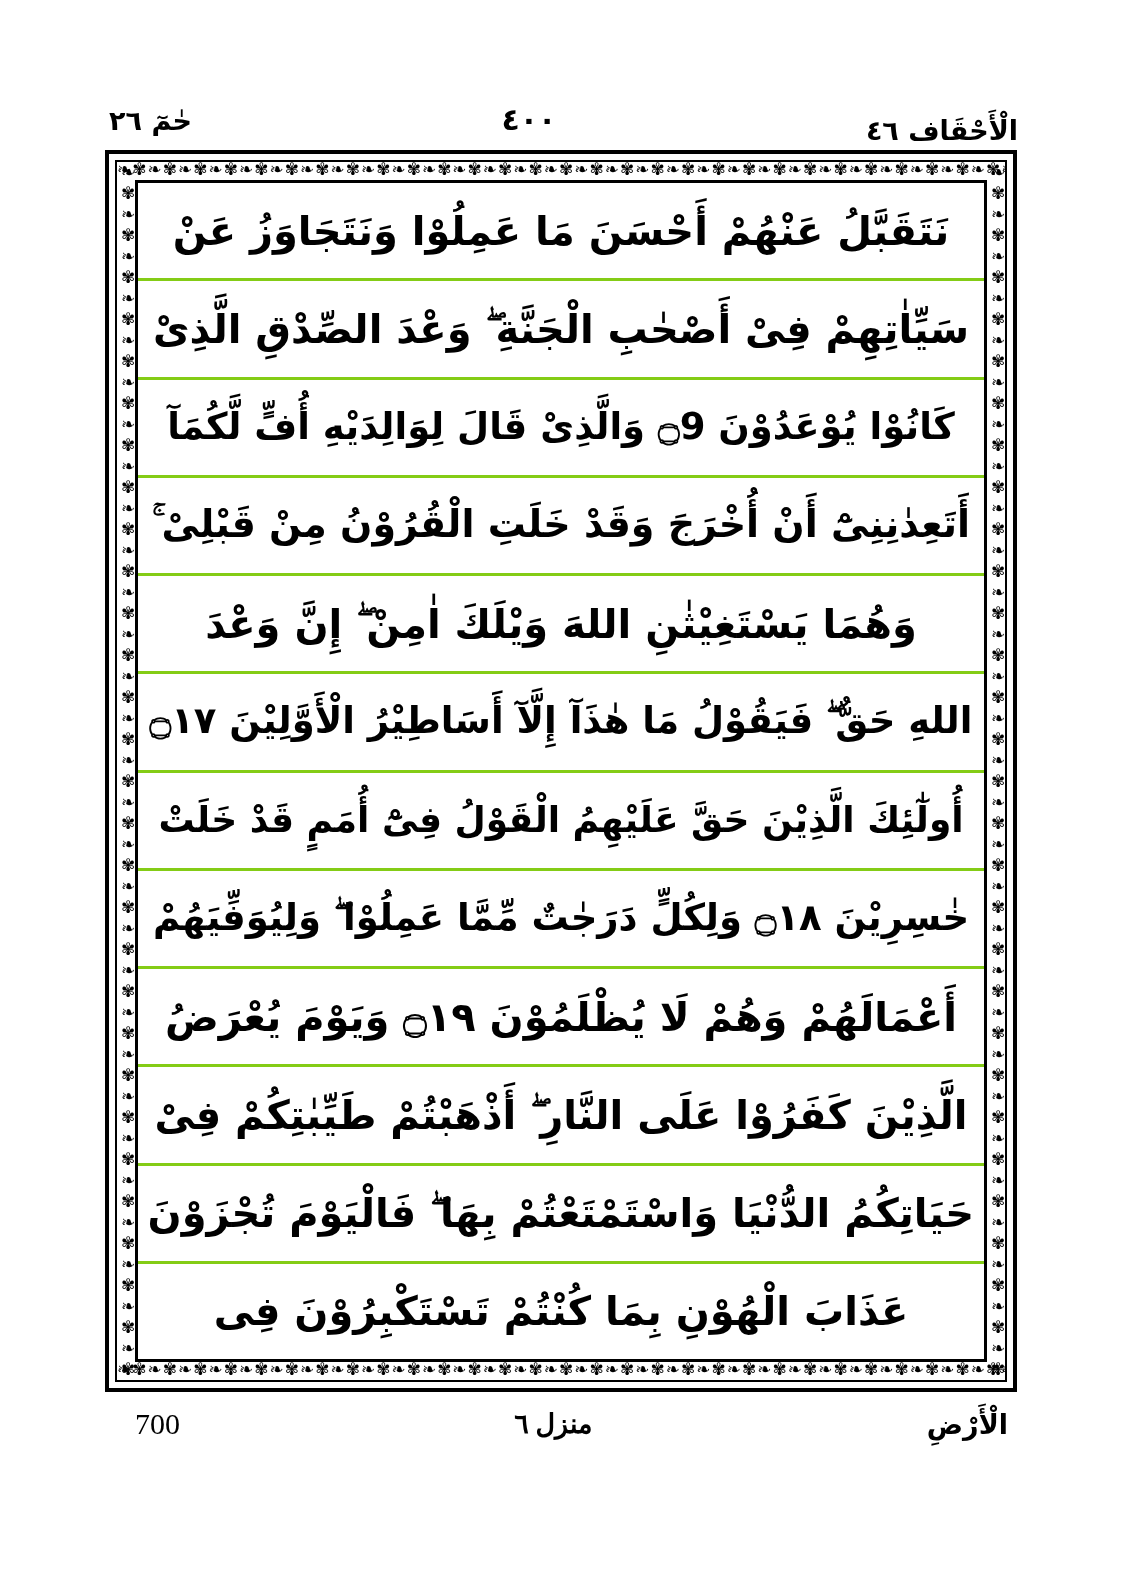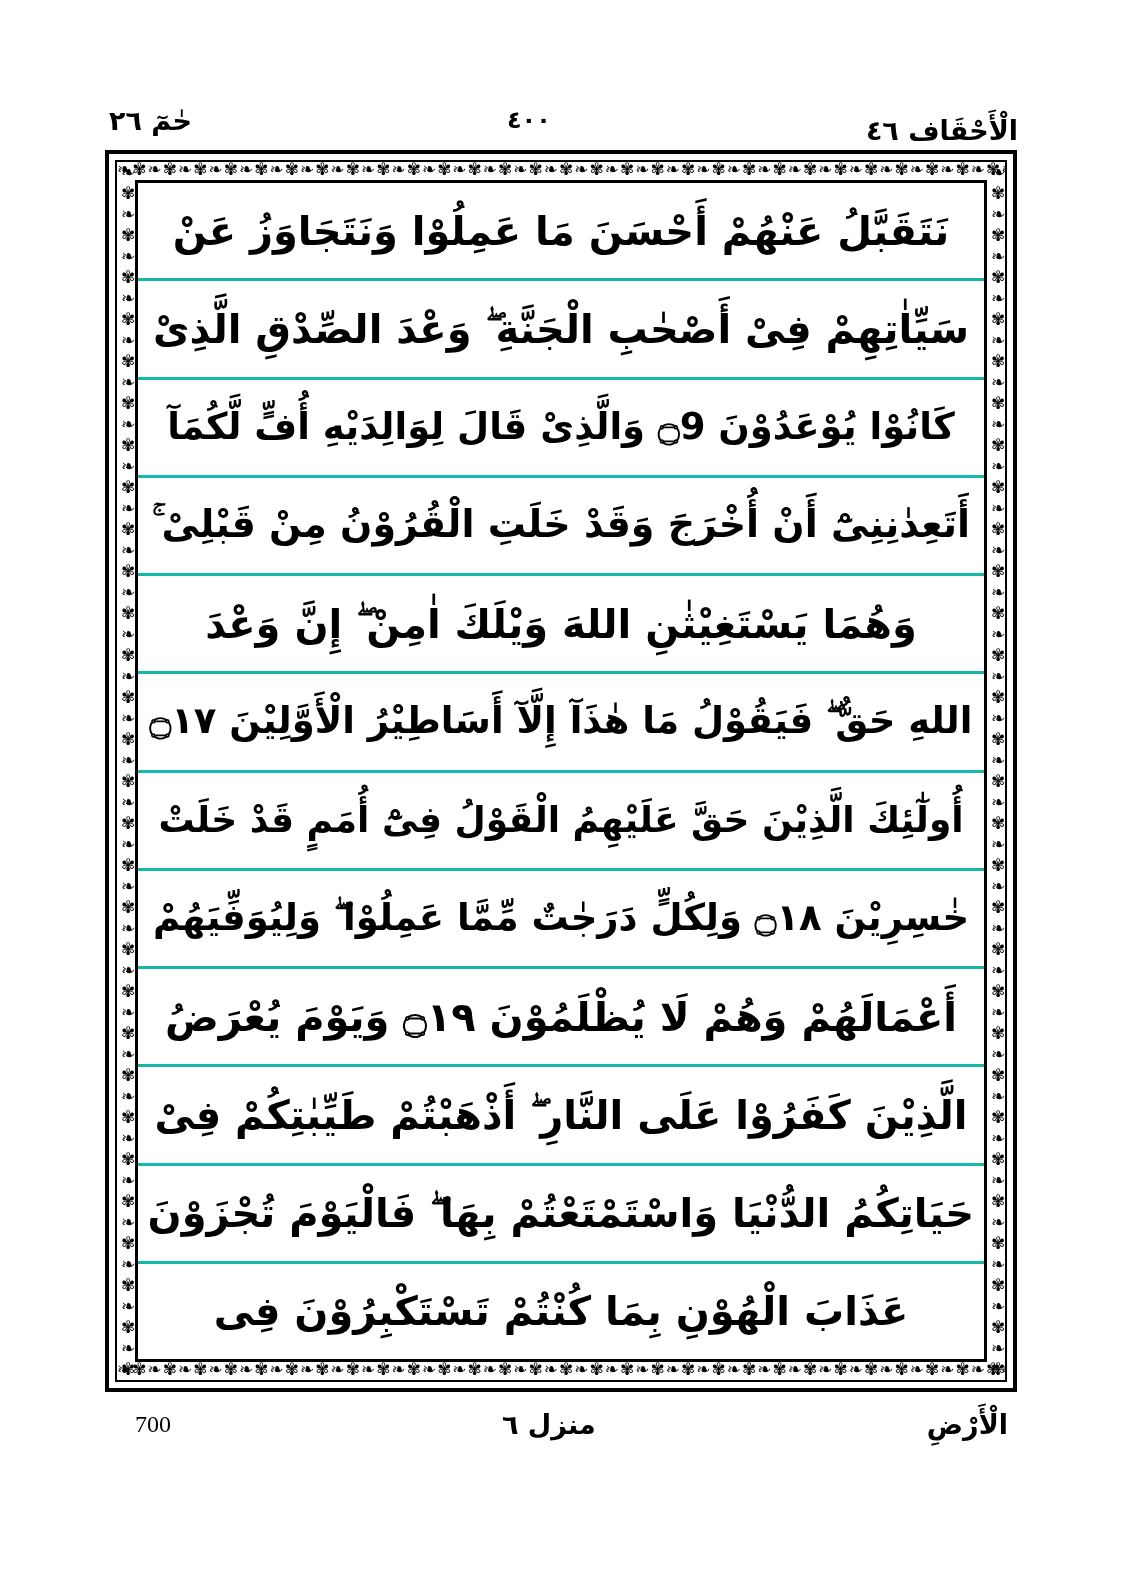--- a/index.html
+++ b/index.html
@@ -38,21 +38,21 @@
   }
   .header-item {
     font-family: "DejaVu Sans", sans-serif;
     font-size: 27px;
     line-height: 1;
     letter-spacing: 0px;
     white-space: nowrap;
     font-weight: 700;
   }
   .header-center {
-    font-size: 24px;
+    font-size: 30px;
     font-weight: 700;
     letter-spacing: 2px;
   }
   .header-right { margin-right: 2px; margin-top: 21px; }
   .header-left  { margin-left: 4px; }
 
   
   .frame-outer {
     position: absolute;
     left: 105px;
@@ -105,21 +105,21 @@
   
   .lines {
     position: absolute;
     left: 0; top: 0; right: 0; bottom: 0;
     display: flex;
     flex-direction: column;
     box-sizing: border-box;
   }
   .aya-line {
     flex: 1 1 0;
-    border-bottom: 3px solid #14b8a6;
+    border-bottom: 3px solid #84cc16;
     display: flex;
     align-items: center;
     justify-content: center;
     direction: rtl;
     box-sizing: border-box;
     padding: 0 10px;
     overflow: hidden;
   }
   .aya-line:last-child { border-bottom: none; }
   .aya-text {
@@ -148,23 +148,24 @@
   .footer-right {
     font-size: 27px;
     font-weight: 700;
     white-space: nowrap;
     margin-right: 12px;
   }
   .footer-center {
     font-size: 27px;
     font-weight: 700;
     white-space: nowrap;
+    font-family: Liberation Serif, serif;
   }
   .footer-left {
-    font-size: 24px;
+    font-size: 30px;
     font-weight: 400;
     white-space: nowrap;
     font-family: "Liberation Serif", serif;
     margin-left: 30px;
   }
 </style>
 </head>
 <body>
 
 <div class="page">

